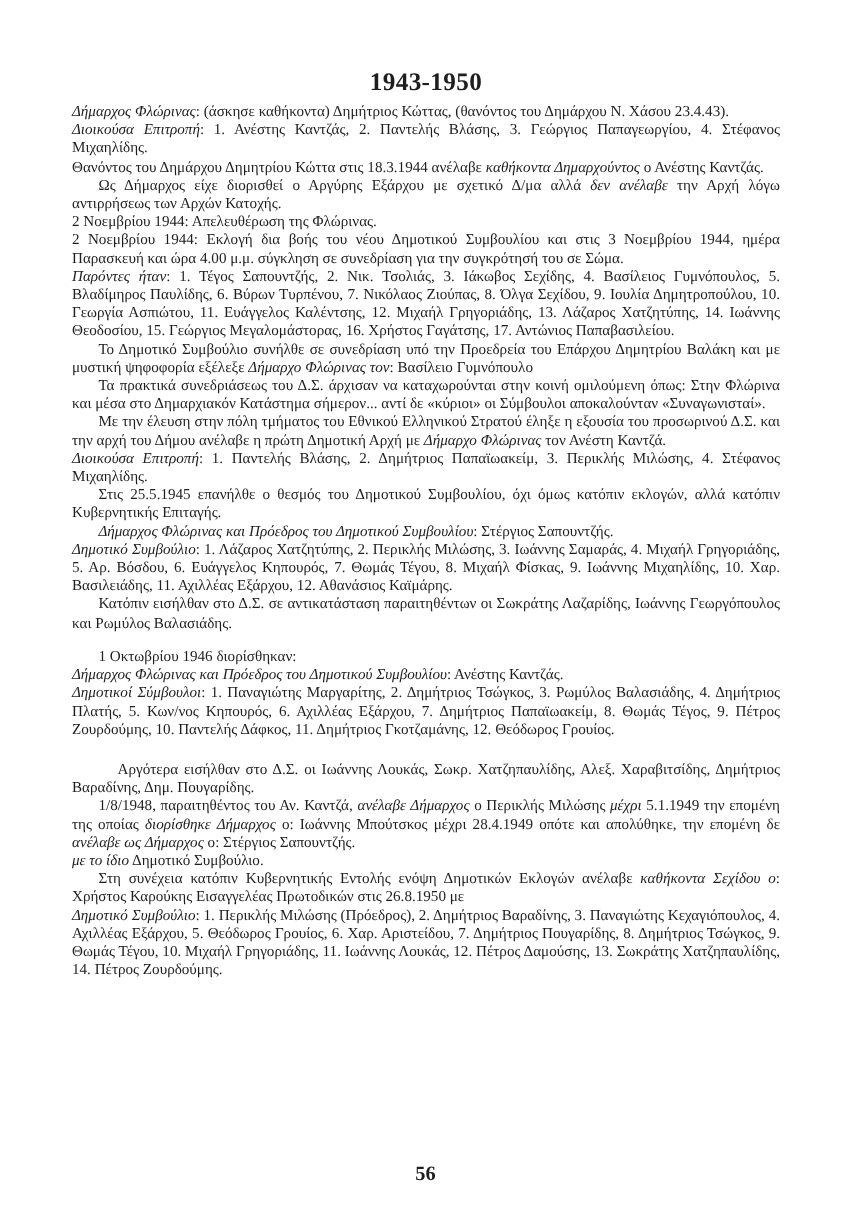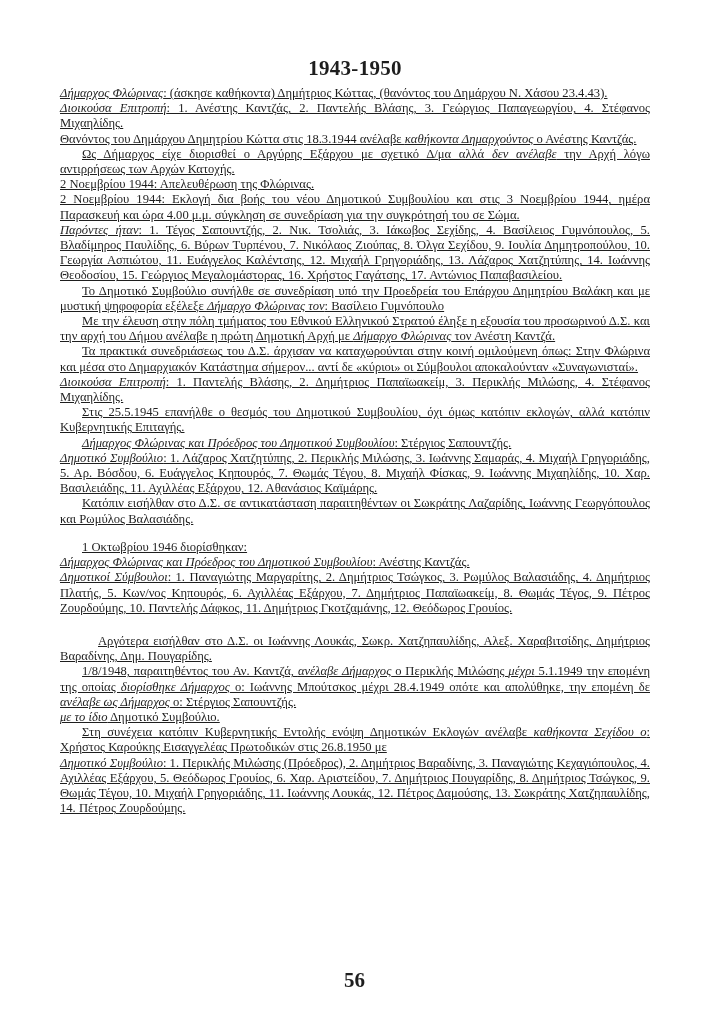--- a/index.html
+++ b/index.html
@@ -7,48 +7,48 @@
   .page {
     position: absolute; left: 60px; top: 58px; width: 590px;
     font-family: "Liberation Serif", "DejaVu Serif", serif;
     color: #1e1e1e; font-size: 12.6px; line-height: 15.2px;
     text-align: justify;
   }
   .title {
     text-align: center; font-weight: bold; font-size: 21px; line-height: 20px;
     margin: 0 0 8px 0; letter-spacing: 0.3px;
   }
-  p { margin: 0; text-decoration: underline; }
+  p { margin: 0; }
   .ind { text-indent: 22px; }
   .ind2 { text-indent: 38px; }
   .gap { height: 13px; }
   .gap2 { height: 18px; }
   i, .it { font-style: italic; }
   .pagenum {
     position: absolute; top: 968px; left: 0; width: 709px; text-align: center;
     font-family: "Liberation Serif", "DejaVu Serif", serif;
-    font-weight: bold; font-size: 21px; color: #1e1e1e;
+    font-weight: bold; font-size: 17px; color: #1e1e1e;
   }
 </style>
 </head>
 <body>
 
 <div class="page">
   <div class="title">1943-1950</div>
   <div id="body-text">
       <p><span class="it">Δήμαρχος Φλώρινας</span><span>: (άσκησε καθήκοντα) Δημήτριος Κώττας, (θανόντος του Δημάρχου Ν. Χάσου 23.4.43).</span></p>
       <p><span class="it">Διοικούσα Επιτροπή</span><span>: 1. Ανέστης Καντζάς, 2. Παντελής Βλάσης, 3. Γεώργιος Παπαγεωργίου, 4. Στέφανος Μιχαηλίδης.</span></p>
       <p><span>Θανόντος του Δημάρχου Δημητρίου Κώττα στις 18.3.1944 ανέλαβε </span><span class="it">καθήκοντα Δημαρχούντος</span><span> ο Ανέστης Καντζάς.</span></p>
       <p class="ind"><span>Ως Δήμαρχος είχε διορισθεί ο Αργύρης Εξάρχου με σχετικό Δ/μα αλλά </span><span class="it">δεν ανέλαβε</span><span> την Αρχή λόγω αντιρρήσεως των Αρχών Κατοχής.</span></p>
       <p><span>2 Νοεμβρίου 1944: Απελευθέρωση της Φλώρινας.</span></p>
       <p><span>2 Νοεμβρίου 1944: Εκλογή δια βοής του νέου Δημοτικού Συμβουλίου και στις 3 Νοεμβρίου 1944, ημέρα Παρασκευή και ώρα 4.00 μ.μ. σύγκληση σε συνεδρίαση για την συγκρότησή του σε Σώμα.</span></p>
       <p><span class="it">Παρόντες ήταν</span><span>: 1. Τέγος Σαπουντζής, 2. Νικ. Τσολιάς, 3. Ιάκωβος Σεχίδης, 4. Βασίλειος Γυμνόπουλος, 5. Βλαδίμηρος Παυλίδης, 6. Βύρων Τυρπένου, 7. Νικόλαος Ζιούπας, 8. Όλγα Σεχίδου, 9. Ιουλία Δημητροπούλου, 10. Γεωργία Ασπιώτου, 11. Ευάγγελος Καλέντσης, 12. Μιχαήλ Γρηγοριάδης, 13. Λάζαρος Χατζητύπης, 14. Ιωάννης Θεοδοσίου, 15. Γεώργιος Μεγαλομάστορας, 16. Χρήστος Γαγάτσης, 17. Αντώνιος Παπαβασιλείου.</span></p>
       <p class="ind"><span>Το Δημοτικό Συμβούλιο συνήλθε σε συνεδρίαση υπό την Προεδρεία του Επάρχου Δημητρίου Βαλάκη και με μυστική ψηφοφορία εξέλεξε </span><span class="it">Δήμαρχο Φλώρινας τον</span><span>: Βασίλειο Γυμνόπουλο</span></p>
+      <p class="ind"><span>Τα πρακτικά συνεδριάσεως του Δ.Σ. άρχισαν να καταχωρούνται στην κοινή ομιλούμενη όπως: Στην Φλώρινα και μέσα στο Δημαρχιακόν Κατάστημα σήμερον... αντί δε «κύριοι» οι Σύμβουλοι αποκαλούνταν «Συναγωνισταί».</span></p>
       <p class="ind"><span>Με την έλευση στην πόλη τμήματος του Εθνικού Ελληνικού Στρατού έληξε η εξουσία του προσωρινού Δ.Σ. και την αρχή του Δήμου ανέλαβε η πρώτη Δημοτική Αρχή με </span><span class="it">Δήμαρχο Φλώρινας</span><span> τον Ανέστη Καντζά.</span></p>
-      <p class="ind"><span>Τα πρακτικά συνεδριάσεως του Δ.Σ. άρχισαν να καταχωρούνται στην κοινή ομιλούμενη όπως: Στην Φλώρινα και μέσα στο Δημαρχιακόν Κατάστημα σήμερον... αντί δε «κύριοι» οι Σύμβουλοι αποκαλούνταν «Συναγωνισταί».</span></p>
       <p><span class="it">Διοικούσα Επιτροπή</span><span>: 1. Παντελής Βλάσης, 2. Δημήτριος Παπαϊωακείμ, 3. Περικλής Μιλώσης, 4. Στέφανος Μιχαηλίδης.</span></p>
       <p class="ind"><span>Στις 25.5.1945 επανήλθε ο θεσμός του Δημοτικού Συμβουλίου, όχι όμως κατόπιν εκλογών, αλλά κατόπιν Κυβερνητικής Επιταγής.</span></p>
       <p class="ind"><span class="it">Δήμαρχος Φλώρινας και Πρόεδρος του Δημοτικού Συμβουλίου</span><span>: Στέργιος Σαπουντζής.</span></p>
       <p><span class="it">Δημοτικό Συμβούλιο</span><span>: 1. Λάζαρος Χατζητύπης, 2. Περικλής Μιλώσης, 3. Ιωάννης Σαμαράς, 4. Μιχαήλ Γρηγοριάδης, 5. Αρ. Βόσδου, 6. Ευάγγελος Κηπουρός, 7. Θωμάς Τέγου, 8. Μιχαήλ Φίσκας, 9. Ιωάννης Μιχαηλίδης, 10. Χαρ. Βασιλειάδης, 11. Αχιλλέας Εξάρχου, 12. Αθανάσιος Καϊμάρης.</span></p>
       <p class="ind"><span>Κατόπιν εισήλθαν στο Δ.Σ. σε αντικατάσταση παραιτηθέντων οι Σωκράτης Λαζαρίδης, Ιωάννης Γεωργόπουλος και Ρωμύλος Βαλασιάδης.</span></p>
       <div class="gap"></div>
       <p class="ind"><span>1 Οκτωβρίου 1946 διορίσθηκαν:</span></p>
       <p><span class="it">Δήμαρχος Φλώρινας και Πρόεδρος του Δημοτικού Συμβουλίου</span><span>: Ανέστης Καντζάς.</span></p>
       <p><span class="it">Δημοτικοί Σύμβουλοι</span><span>: 1. Παναγιώτης Μαργαρίτης, 2. Δημήτριος Τσώγκος, 3. Ρωμύλος Βαλασιάδης, 4. Δημήτριος Πλατής, 5. Κων/νος Κηπουρός, 6. Αχιλλέας Εξάρχου, 7. Δημήτριος Παπαϊωακείμ, 8. Θωμάς Τέγος, 9. Πέτρος Ζουρδούμης, 10. Παντελής Δάφκος, 11. Δημήτριος Γκοτζαμάνης, 12. Θεόδωρος Γρουίος.</span></p>
       <div class="gap2"></div>

